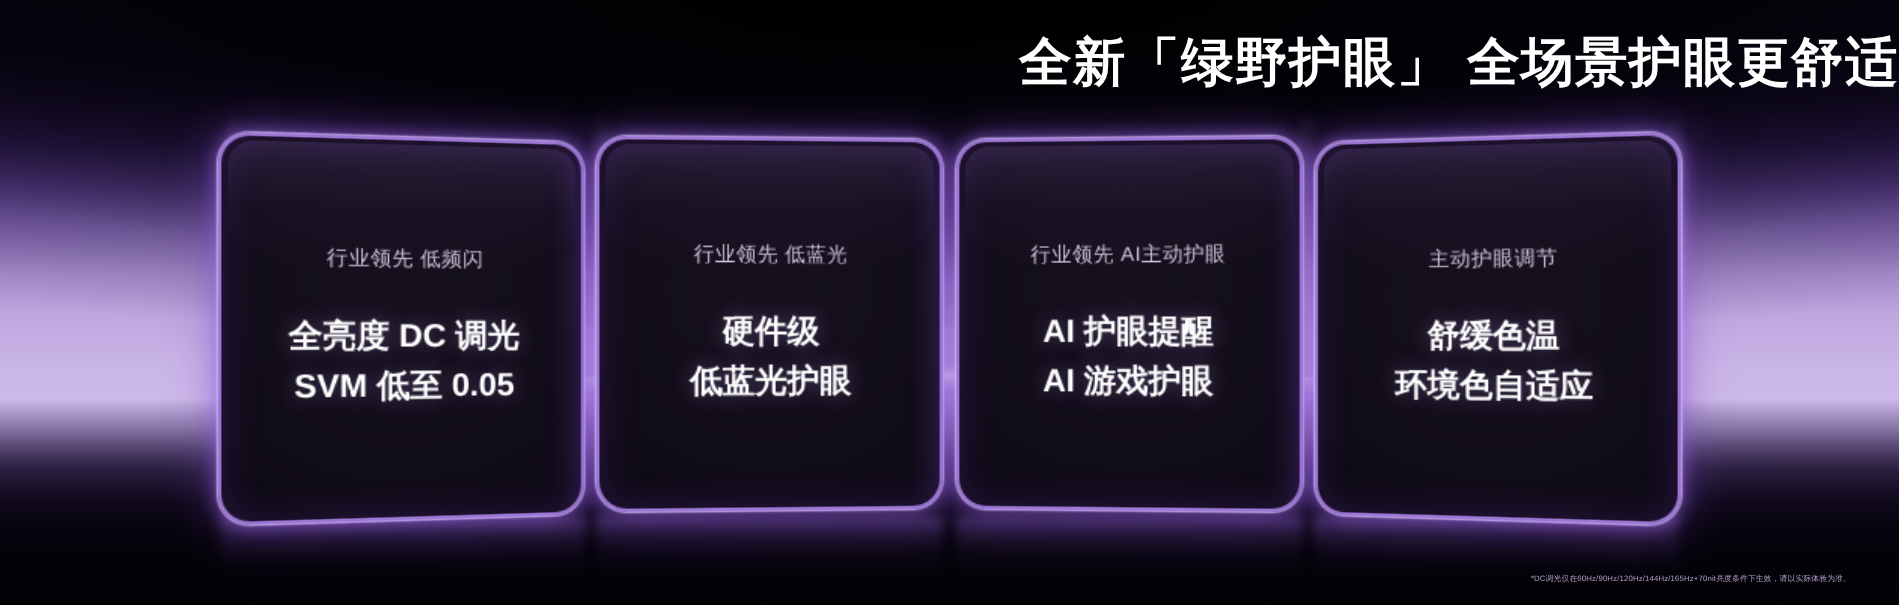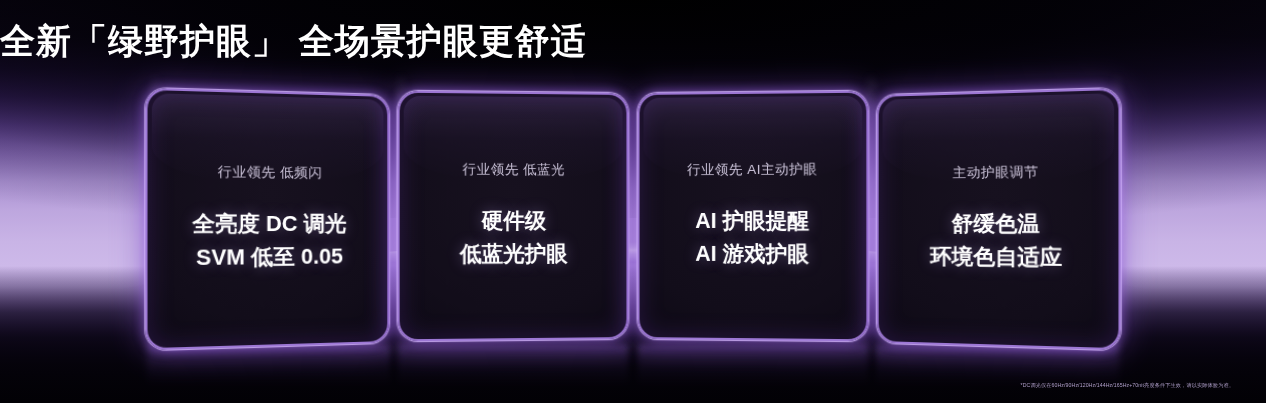--- a/index.html
+++ b/index.html
@@ -238,22 +238,22 @@
   }
   .refl.r1 { width: 238px; transform: rotateY(21deg); }
   .refl.r2 { transform: rotateY(7deg); }
   .refl.r3 { transform: rotateY(-7deg); }
   .refl.r4 { width: 238px; transform: rotateY(-21deg); }
 
   
   .title {
     position: absolute;
     top: 18px;
-    left: 0; right: 0;
-    text-align: left;
+    left: 15px; right: 0;
+    text-align: right;
     color: #ffffff;
     font-size: 35px;
     font-weight: bold;
     letter-spacing: 1px;
     white-space: nowrap;
     z-index: 5;
   }
 
   
   .footnote {

